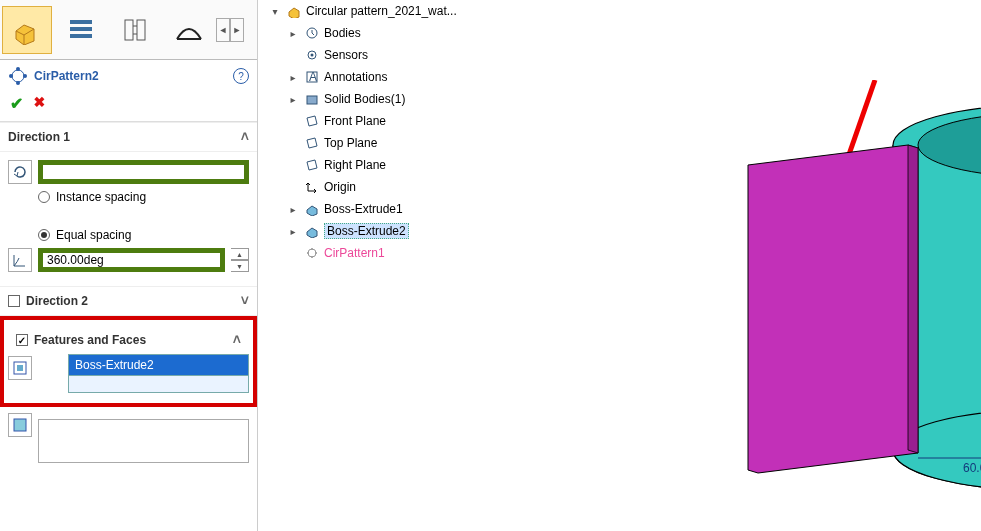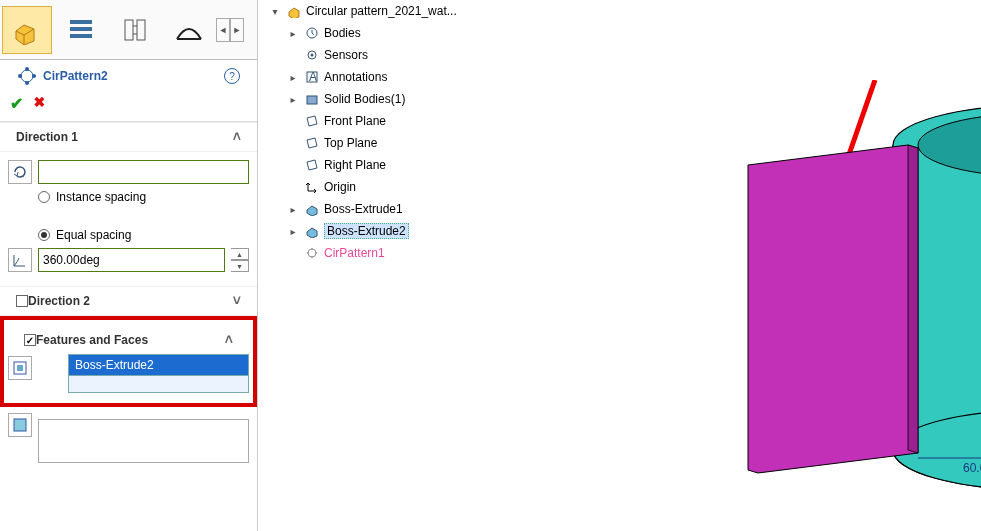--- a/index.html
+++ b/index.html
@@ -8,44 +8,44 @@
   
   .prop-panel { width: 258px; height: 531px; border-right: 1px solid #ccc; display: flex; flex-direction: column; }
 
   .tabbar { height: 60px; display: flex; align-items: center; border-bottom: 1px solid #bbb; background: #fafafa; }
   .tabbar .tab { width: 50px; height: 48px; margin: 4px 2px; display:flex; align-items:center; justify-content:center; border:1px solid transparent; }
   .tabbar .tab.active { background: #ffe9a6; border:1px solid #e0b040; }
   .tab-l { position: relative; }
   .tab-arrows { display:flex; flex-direction:row; gap:0; }
   .tab-arrows .arr { width:14px; height:24px; border:1px solid #aaa; display:flex; align-items:center; justify-content:center; font-size:9px; color:#555; }
 
-  .feature-header { display:flex; align-items:center; padding: 6px 17px; gap:6px; position:relative; }
+  .feature-header { display:flex; align-items:center; padding: 6px 8px; gap:6px; position:relative; }
   .feature-header .fh-name { font-weight:bold; color:#2a5da8; }
   .feature-header .help { margin-left:auto; color:#2a5da8; border:1px solid #2a5da8; border-radius:50%; width:16px; height:16px; display:flex; align-items:center; justify-content:center; font-size:10px; }
 
   .okcancel { display:flex; gap:10px; padding: 2px 10px 8px 10px; border-bottom:1px solid #ddd; }
   .ok { color:#1a9c1a; font-size:16px; font-weight:bold; }
   .cancel { color:#d11; font-size:14px; font-weight:bold; }
 
-  .section-head { display:flex; align-items:center; padding:6px 16px; color:#333; font-weight:bold; border-top:1px solid #eee; border-bottom:1px solid #eee; }
+  .section-head { display:flex; align-items:center; padding:6px 8px; color:#333; font-weight:bold; border-top:1px solid #eee; border-bottom:1px solid #eee; }
   .section-head .chev { margin-left:auto; color:#666; font-size:14px; }
   .section-body { padding:4px 8px 10px 8px; }
 
   .inline-row { display:flex; align-items:center; gap:6px; margin:4px 0; }
   .icon-box { width:24px; height:24px; border:1px solid #aaa; display:flex; align-items:center; justify-content:center; color:#357; font-size:12px; }
-  .text-input { flex:1; height:24px; border:1px solid #4d7c0f; background:#fff; padding:0 4px; }
+  .text-input { flex:1; height:24px; border:5px solid #4d7c0f; background:#fff; padding:0 4px; }
   .spinner { width:18px; display:flex; flex-direction:column; }
   .spinner .sp { height:12px; border:1px solid #999; border-left:none; display:flex; align-items:center; justify-content:center; font-size:7px; color:#555; }
 
   .radiogrp { margin:6px 0 6px 30px; display:flex; flex-direction:column; gap:24px; }
   .radio-row { display:flex; align-items:center; gap:6px; }
   .radio { width:12px; height:12px; border:1px solid #666; border-radius:50%; display:inline-flex; align-items:center; justify-content:center; }
   .radio .dot { width:6px; height:6px; background:#333; border-radius:50%; }
 
-  .check-row { display:flex; align-items:center; }
+  .check-row { display:flex; align-items:center; gap:6px; }
   .check { width:12px; height:12px; border:1px solid #666; display:inline-flex; align-items:center; justify-content:center; font-size:10px; color:#000; }
 
   .red-callout { border:4px solid #d40000; padding:6px 4px 10px 4px; }
 
   .features-list { margin-left:30px; border:1px solid #7aa; background:#fff; min-height:36px; }
   .features-list .item { background:#1c6bd0; color:#fff; padding:3px 6px; border-bottom:1px solid #7aa; }
   .features-list .blank { height:16px; background:#eaf3ff; }
 
   .faces-list { margin:8px 0 0 30px; border:1px solid #aaa; background:#fff; height:44px; }
   .feat-icon { width:24px; height:24px; border:1px solid #aaa; color:#35a; display:flex; align-items:center; justify-content:center; position:relative; top:0; }

